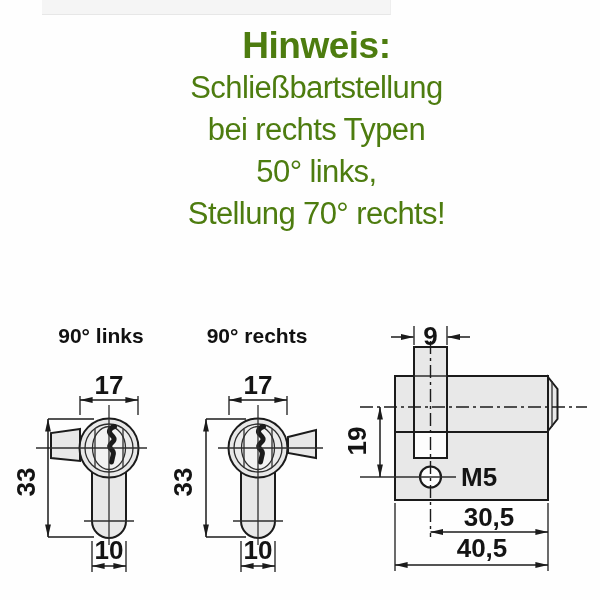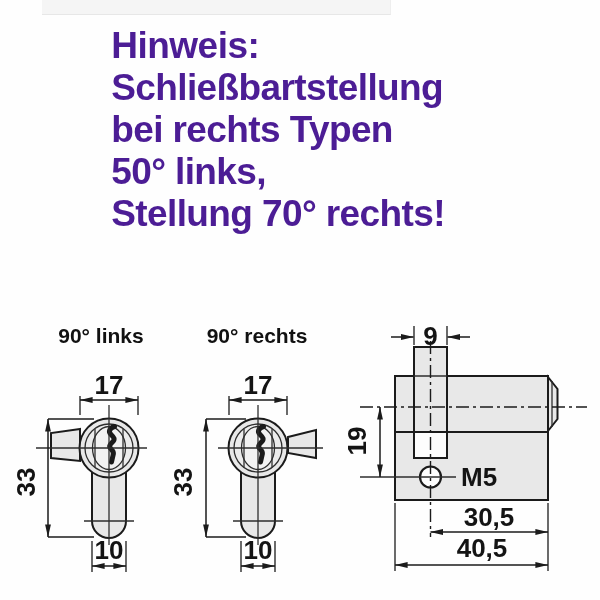--- a/index.html
+++ b/index.html
@@ -5,24 +5,24 @@
   html,body{margin:0;padding:0;background:#ffffff;}
   #canvas{
     position:relative;width:600px;height:600px;overflow:hidden;
     background:#fefefe;font-family:"Liberation Sans",sans-serif;
   }
   .scan-artifact{
     position:absolute;top:0;left:42px;width:348px;height:14px;
     background:#f5f5f5;border-bottom:1px solid #e7e7e7;border-right:1px solid #eeeeee;
   }
   .notice{
-    position:absolute;top:25px;right:155px;text-align:left;color:#4c1d95;white-space:nowrap;
+    position:absolute;top:25px;right:155px;text-align:center;color:#4d7c0f;white-space:nowrap;
   }
   .notice .title{font-size:37px;font-weight:700;line-height:42px;letter-spacing:-0.5px;}
-  .notice .line{font-size:37px;font-weight:700;line-height:42px;letter-spacing:-0.6px;}
+  .notice .line{font-size:31px;font-weight:400;line-height:42px;letter-spacing:-0.6px;}
   svg{position:absolute;left:0;top:0;}
   .obj{fill:#e8e8e8;stroke:#1b1b1b;stroke-width:2;}
   .ring{fill:#ececec;stroke:#2e2e2e;stroke-width:1.3;}
   .ring2{fill:#f2f2f2;stroke:#2e2e2e;stroke-width:1.3;}
   .thin{stroke:#2e2e2e;stroke-width:1.3;fill:none;}
   .keyway{stroke:#1a1a1a;stroke-width:5;fill:none;stroke-linecap:round;stroke-linejoin:round;}
   .dashdot{stroke:#1b1b1b;stroke-width:1.4;stroke-dasharray:13 4 3 4;fill:none;}
   .ext{stroke:#1b1b1b;stroke-width:1.3;}
   .dim{stroke:#1b1b1b;stroke-width:1.5;marker-start:url(#arr);marker-end:url(#arr);}
   .dime{stroke:#1b1b1b;stroke-width:1.5;marker-end:url(#arr);}

